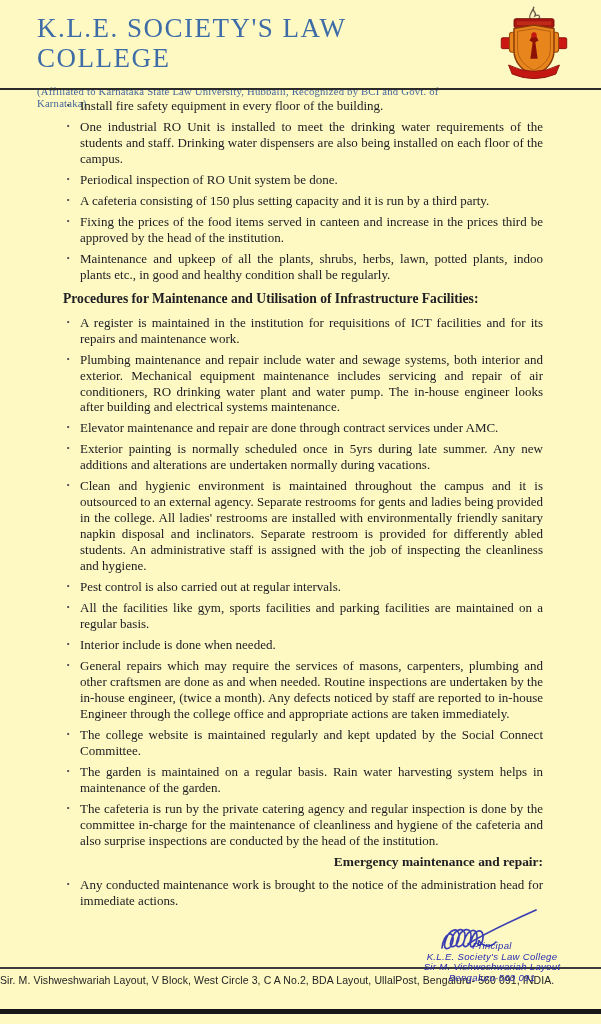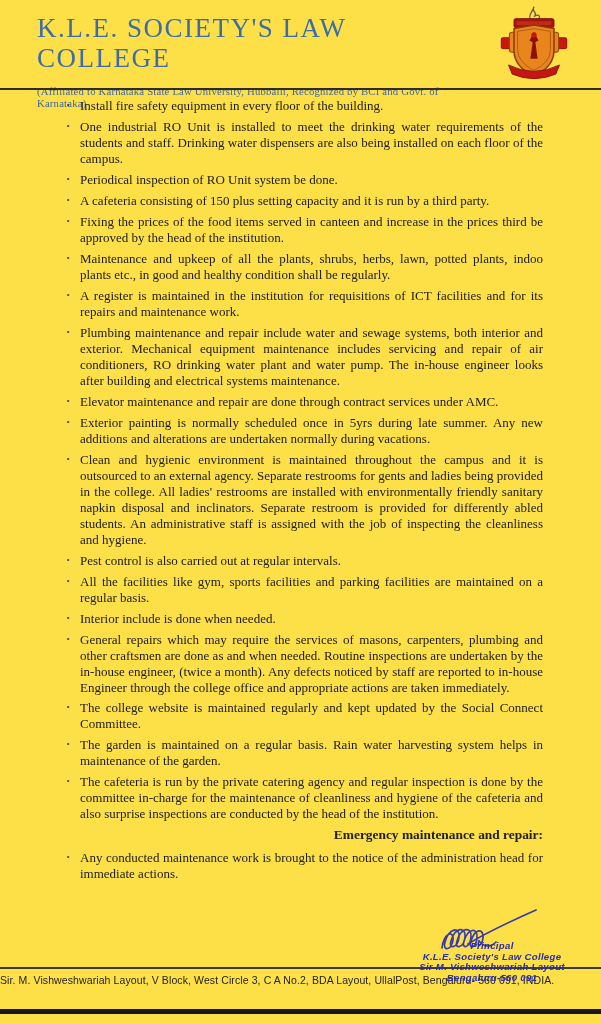--- a/index.html
+++ b/index.html
@@ -1,19 +1,19 @@
 <!DOCTYPE html>
 <html><head>
 <meta charset="utf-8">
 <style>
   html,body{margin:0;padding:0;background:#e9e9e7;}
   .page{
     position:relative;
     width:601px;height:1024px;
-    background:#fde047;
+    background:#fef9c3;
     margin:0 auto;
     overflow:hidden;
     font-family:"Liberation Serif", serif;
     color:#202024;
   }
   
   .hdr{position:absolute;top:14px;left:37px;width:450px;}
   .hdr-title{
     font-size:27px;color:#3d6ca7;font-weight:normal;
     letter-spacing:1.5px;margin:0;line-height:1.1;
@@ -39,21 +39,21 @@
   }
   .sub-head{
     font-weight:bold;font-size:13.4px;margin:3px 0 6px 22px;text-align:right;
   }
   
   .sig-svg{position:absolute;top:908px;left:432px;width:138px;height:50px;}
   .stamp{
     position:absolute;top:941px;left:386px;width:212px;
     text-align:center;color:#272cb0;
     font-family:"Liberation Sans", sans-serif;
-    font-weight:bold;font-style:italic;
+    font-weight:normal;font-style:italic;
     font-size:9.6px;line-height:10.6px;letter-spacing:0.3px;
     z-index:5;
   }
   .stamp div{white-space:nowrap;}
   
   .ftr-sep{position:absolute;top:967px;left:0;width:601px;border-top:2px solid #3b3b3b;}
   .ftr-line{
     position:absolute;left:0;width:601px;text-align:left;
     font-family:"Liberation Sans", sans-serif;
     font-size:10.5px;color:#232323;letter-spacing:0.1px;
@@ -99,20 +99,21 @@
 
         <li><span class="dot">·</span><span>Periodical inspection of RO Unit system be done.</span></li>
 
         <li><span class="dot">·</span><span>A cafeteria consisting of 150 plus setting capacity and it is run by a third party.</span></li>
 
         <li><span class="dot">·</span><span>Fixing the prices of the food items served in canteen and increase in the prices third be approved by the head of the institution.</span></li>
 
         <li><span class="dot">·</span><span>Maintenance and upkeep of all the plants, shrubs, herbs, lawn, potted plants, indoo plants etc., in good and healthy condition shall be regularly.</span></li>
       </ul>
 
+    <div class="sec-head">Procedures for Maintenance and Utilisation of Infrastructure Facilities:</div>
 
     <ul class="bullets">
 
         <li><span class="dot">·</span><span>A register is maintained in the institution for requisitions of ICT facilities and for its repairs and maintenance work.</span></li>
 
         <li><span class="dot">·</span><span>Plumbing maintenance and repair include water and sewage systems, both interior and exterior. Mechanical equipment maintenance includes servicing and repair of air conditioners, RO drinking water plant and water pump. The in-house engineer looks after building and electrical systems maintenance.</span></li>
 
         <li><span class="dot">·</span><span>Elevator maintenance and repair are done through contract services under AMC.</span></li>
 
         <li><span class="dot">·</span><span>Exterior painting is normally scheduled once in 5yrs during late summer. Any new additions and alterations are undertaken normally during vacations.</span></li>

